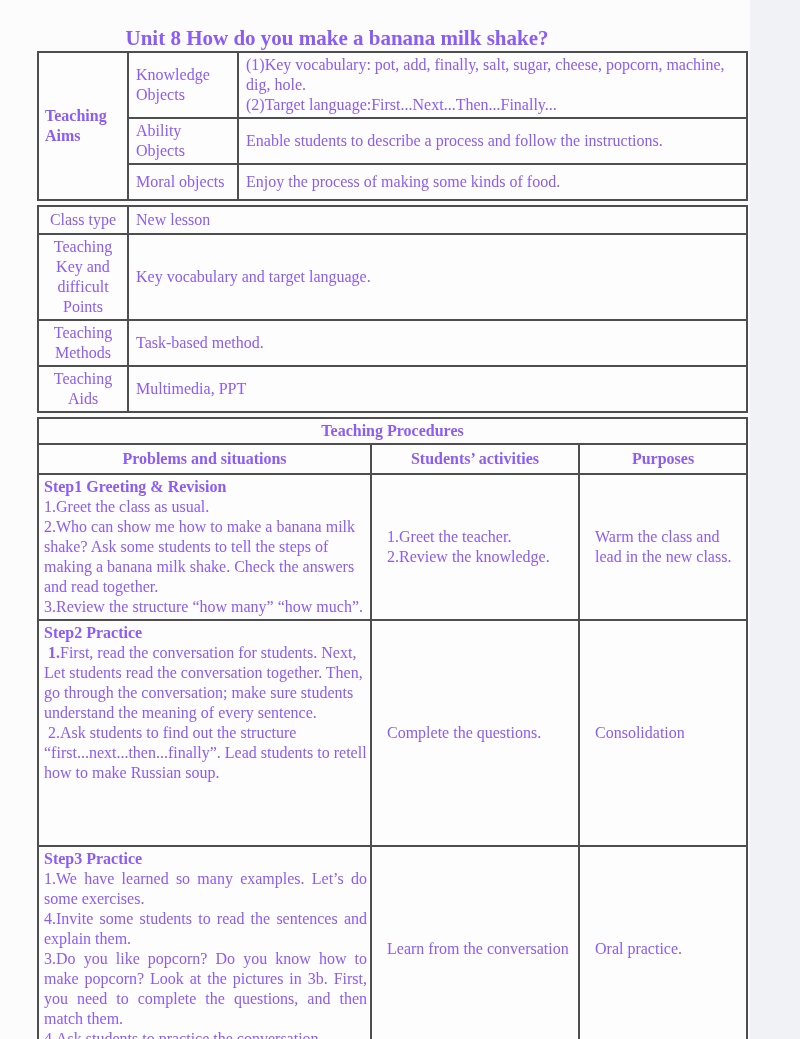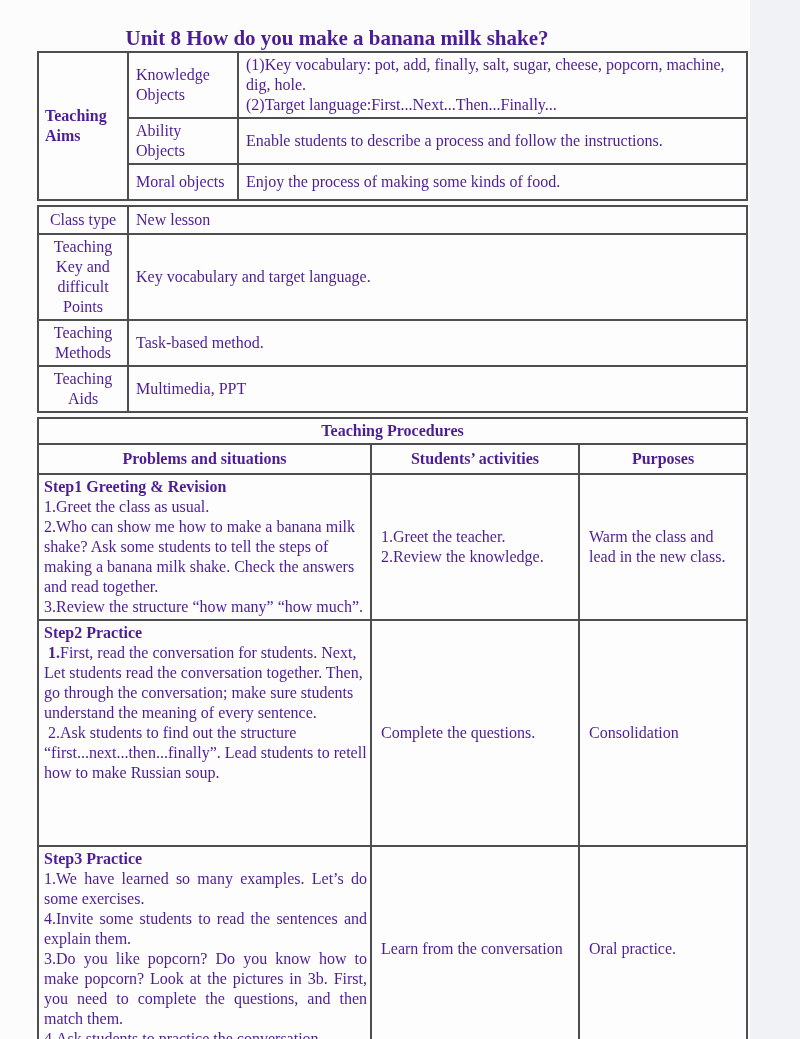--- a/index.html
+++ b/index.html
@@ -1,17 +1,17 @@
 <!DOCTYPE html>
 <html><head>
 <meta charset="utf-8">
 <style>
   html,body{margin:0;padding:0;background:#fbfbfd;}
   .page{position:relative;width:800px;height:1039px;background:#fcfcfd;overflow:hidden;
-        font-family:"Liberation Serif","DejaVu Serif",serif;color:#4c1d95;}
+        font-family:"Liberation Serif","DejaVu Serif",serif;color:#8b5cf6;}
   .scan-strip{position:absolute;right:0;top:0;width:50px;height:100%;background:#f1f2f6;}
   .content{position:absolute;left:37px;top:0;width:709px;}
   .doc-title{margin-top:26px;width:600px;text-align:center;font-weight:bold;font-size:21px;line-height:25px;}
   .doc-subtitle{width:600px;text-align:center;font-size:17px;line-height:19px;}
   table{border-collapse:collapse;table-layout:fixed;width:709px;background:#fdfdfe;}
   td{border:2px solid #4e4e4e;font-size:16px;line-height:20px;padding:2px 4px;overflow:hidden;}
   .mt4{margin-top:4px;}
   .lbl-main{font-weight:bold;vertical-align:middle;padding-left:6px;}
   .lbl-center{font-weight:normal;vertical-align:middle;text-align:center;padding:2px 3px;}
   .lbl-sub{vertical-align:middle;padding-left:7px;}
@@ -19,21 +19,21 @@
   .r62{height:62px;} .r38{height:38px;} .r36{height:36px;}
   .r28{height:28px;} .r74{height:74px;} .r42{height:42px;} .r40{height:40px;}
   .r26{height:14px;} .r30{height:30px;} .r164{height:136px;} .r181{height:226px;} .r197{height:197px;}
   .proc-title{font-weight:bold;text-align:center;vertical-align:middle;}
   .col-hdr{font-weight:bold;text-align:center;vertical-align:middle;}
   .prob{vertical-align:top;padding:2px 3px 2px 5px;}
   .prob .step-title{font-weight:bold;}
   .pline{white-space:pre-wrap;}
   .pline b{font-weight:bold;}
   .justify .pline{text-align:justify;}
-  .act,.purp{vertical-align:middle;padding-left:9px;padding-right:3px;}
+  .act,.purp{vertical-align:middle;padding-left:15px;padding-right:3px;}
 </style>
 </head>
 <body>
 
 <div class="page">
   <div class="scan-strip"></div>
   <div class="content">
 
     <div class="doc-title">Unit 8 How do you make a banana milk shake?</div>
 

